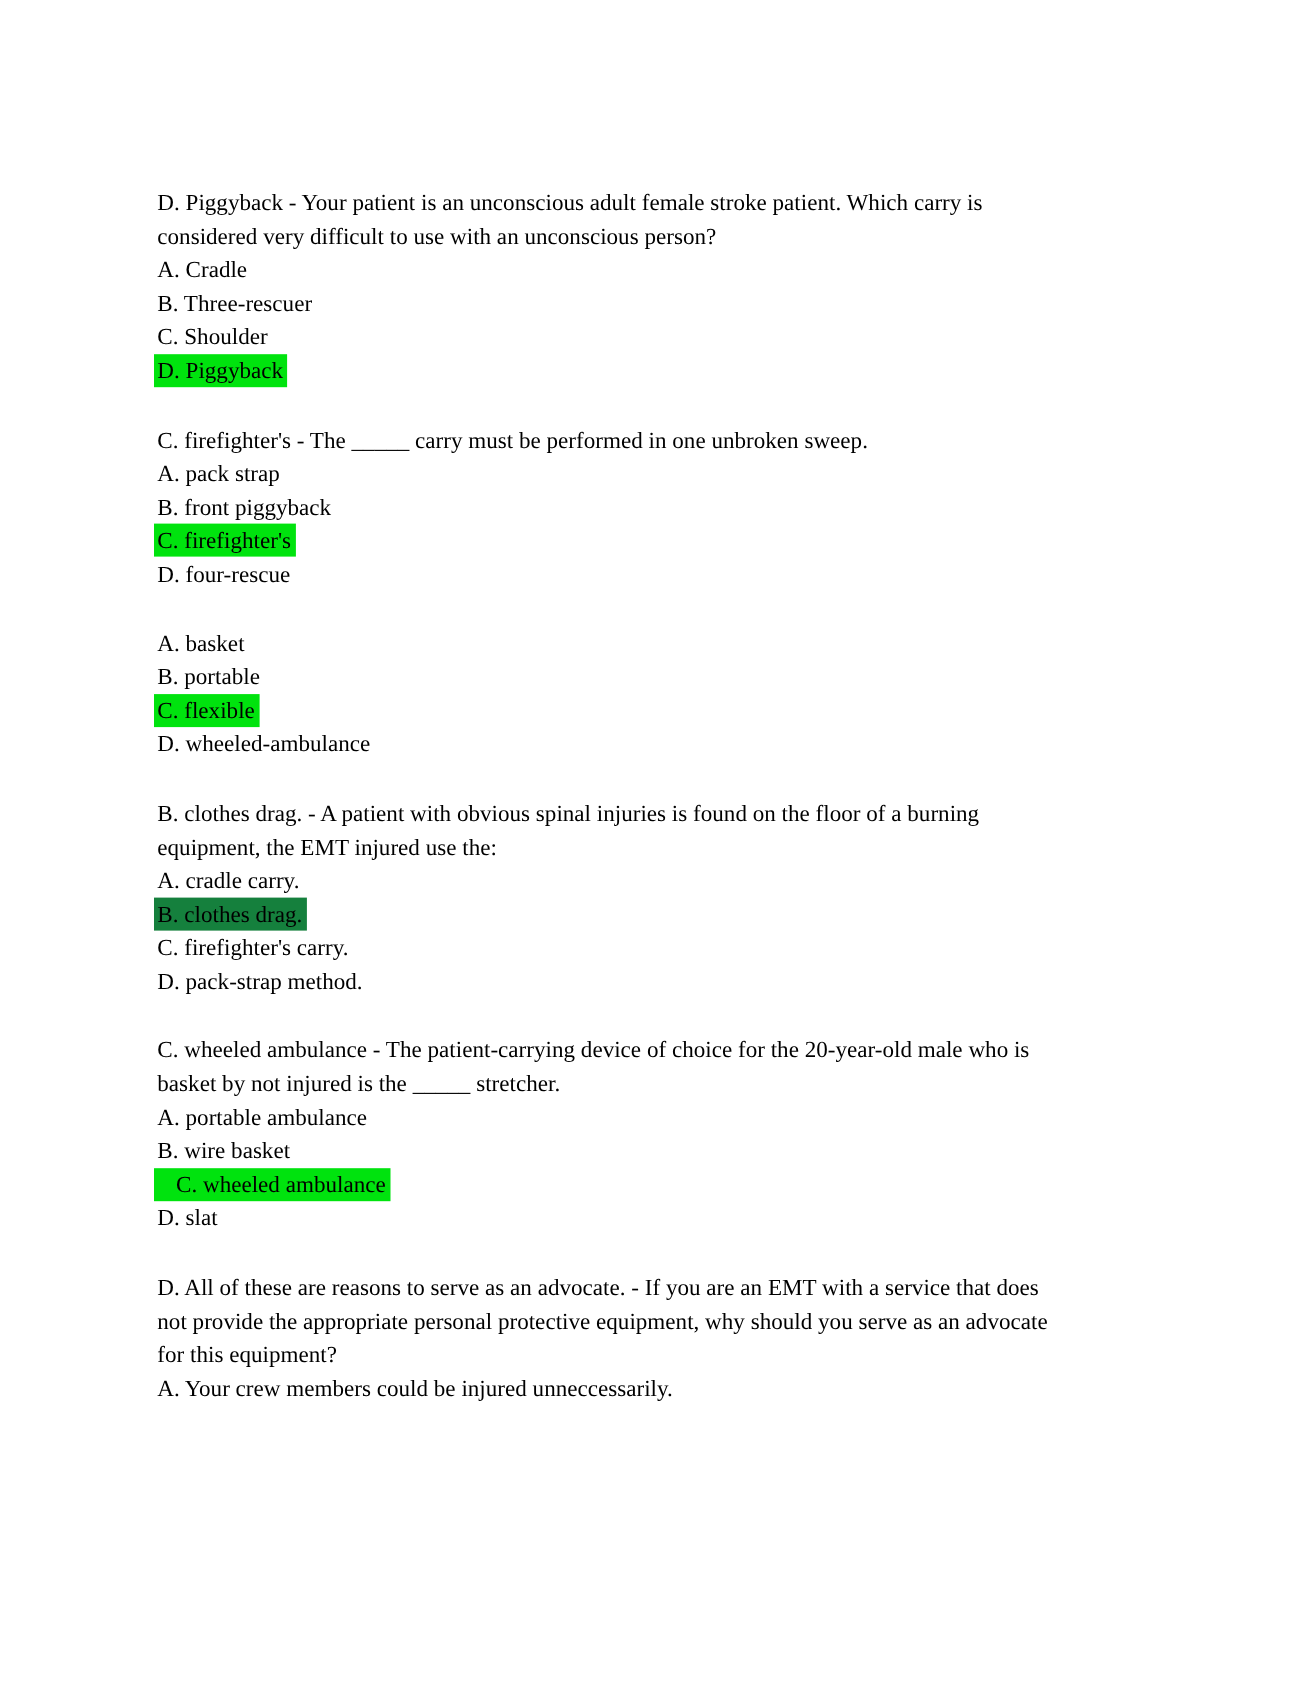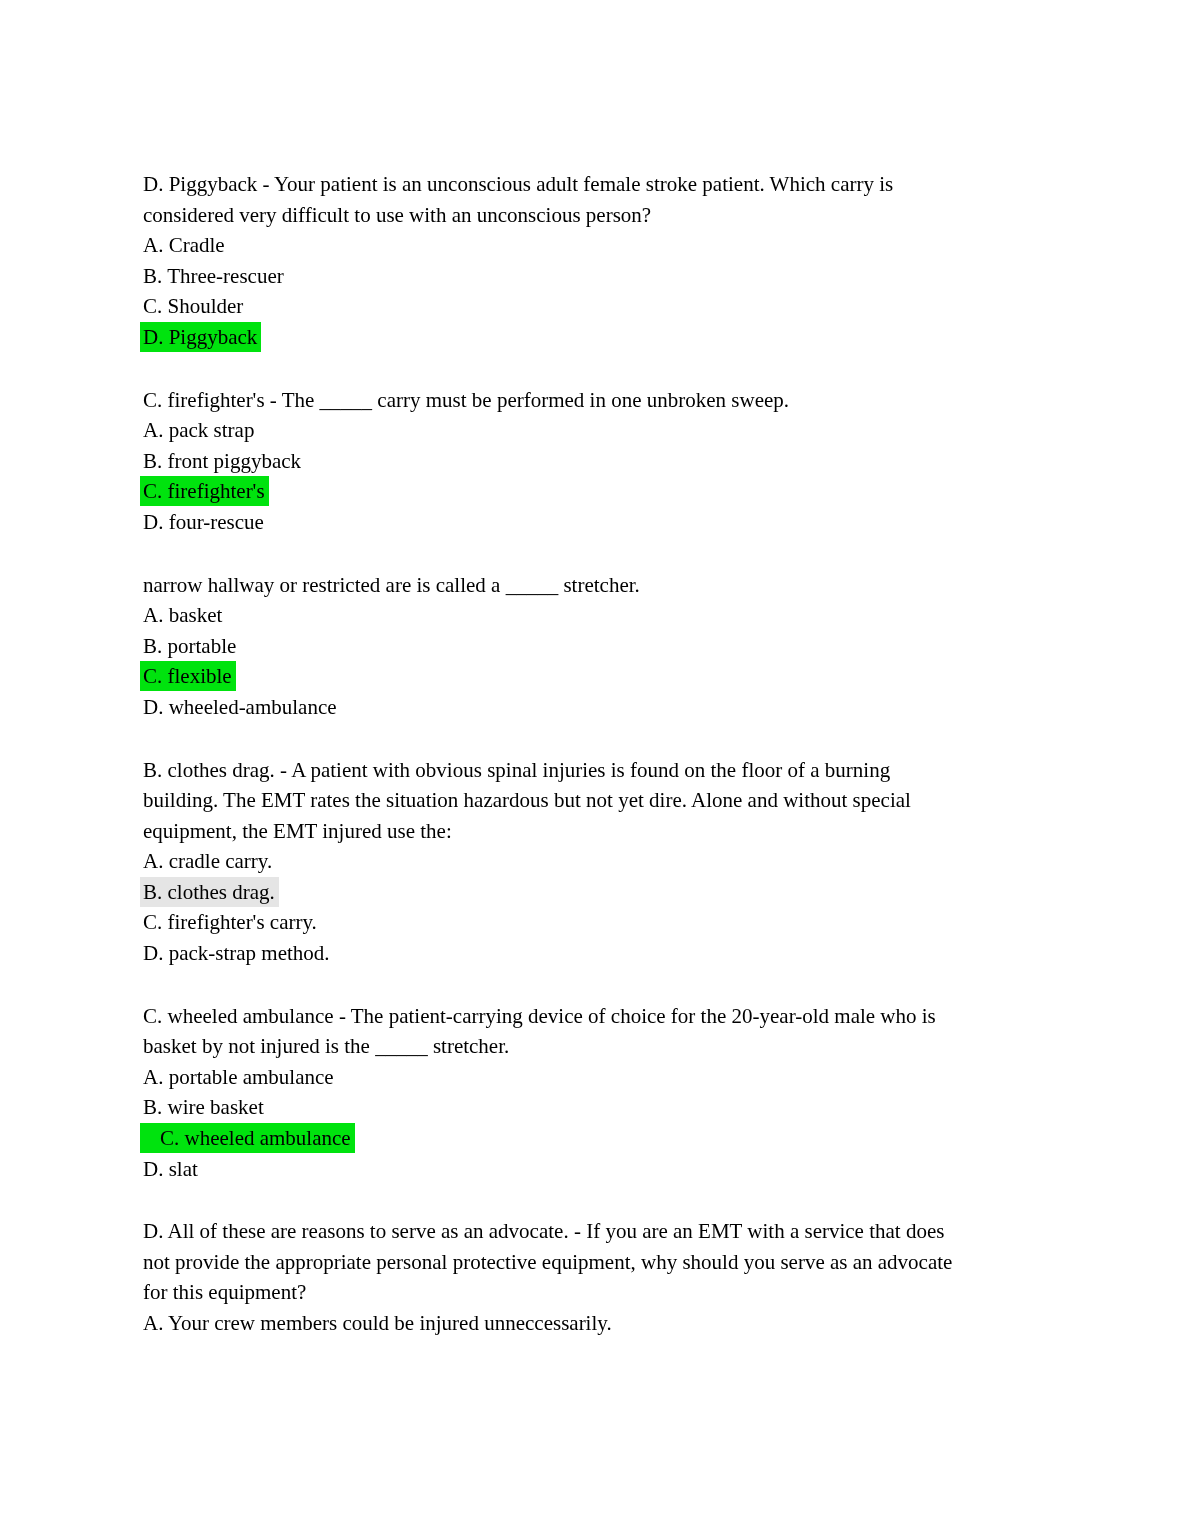--- a/index.html
+++ b/index.html
@@ -48,33 +48,31 @@
 
   <section class="question-block">
     <p class="line">C. firefighter's - The _____ carry must be performed in one unbroken sweep.</p>
     <p class="line"><span>A. pack strap</span></p>
     <p class="line"><span>B. front piggyback</span></p>
     <p class="line"><span class="highlight" style="background-color: rgb(0, 227, 14); font-family: Liberation Serif, serif;">C. firefighter's</span></p>
     <p class="line"><span>D. four-rescue</span></p>
   </section>
 
   <section class="question-block">
-    <p class="line">narrow hallway or restricted are is called a _____ stretcher.</p>
     <p class="line"><span>A. basket</span></p>
     <p class="line"><span>B. portable</span></p>
     <p class="line"><span class="highlight" style="background-color: rgb(0, 227, 14);">C. flexible</span></p>
     <p class="line"><span>D. wheeled-ambulance</span></p>
   </section>
 
   <section class="question-block">
     <p class="line">B. clothes drag. - A patient with obvious spinal injuries is found on the floor of a burning</p>
-    <p class="line">building. The EMT rates the situation hazardous but not yet dire. Alone and without special</p>
     <p class="line">equipment, the EMT injured use the:</p>
     <p class="line"><span>A. cradle carry.</span></p>
-    <p class="line"><span class="highlight" style="background-color: #e5e5e5; text-align: right;">B. clothes drag.</span></p>
+    <p class="line"><span class="highlight" style="background-color: #15803d; text-align: right;">B. clothes drag.</span></p>
     <p class="line"><span>C. firefighter's carry.</span></p>
     <p class="line"><span>D. pack-strap method.</span></p>
   </section>
 
   <section class="question-block">
     <p class="line">C. wheeled ambulance - The patient-carrying device of choice for the 20-year-old male who is</p>
     <p class="line">basket by not injured is the _____ stretcher.</p>
     <p class="line"><span>A. portable ambulance</span></p>
     <p class="line"><span>B. wire basket</span></p>
     <p class="line"><span class="highlight" style="background-color: rgb(0, 227, 14); padding-left: 20px;">C. wheeled ambulance</span></p>

